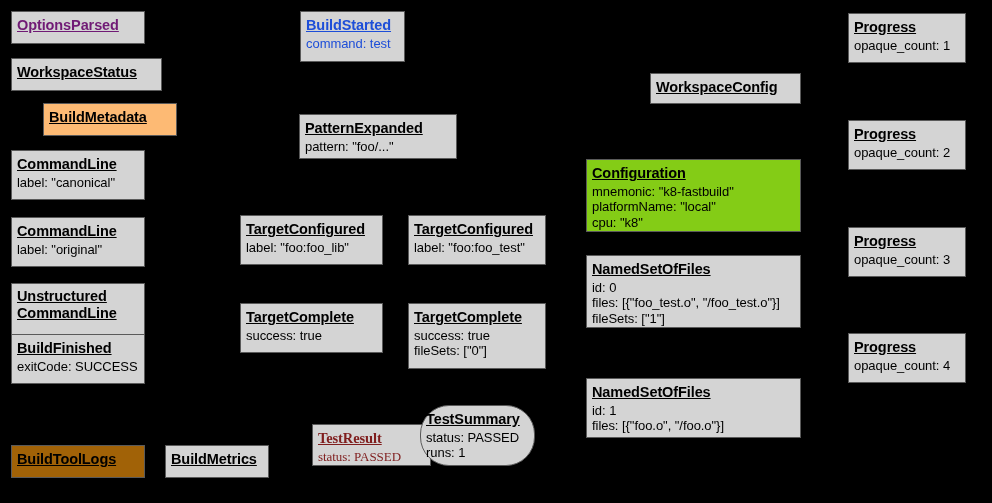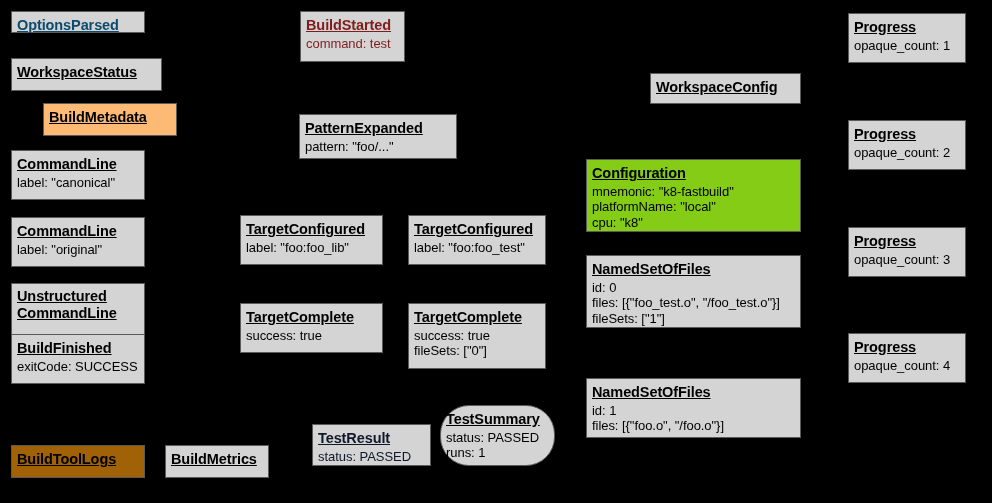--- a/index.html
+++ b/index.html
@@ -44,58 +44,58 @@
     font-size: 13px;
     font-weight: normal;
     white-space: nowrap;
     letter-spacing: -0.05px;
   }
 </style>
 </head>
 <body>
 
 <div id="canvas" style="width: 992px; height: 503px; background: rgb(0, 0, 0);">
-    <div class="node" style="left: 11px; top: 11px; width: 134px; height: 22px; background: rgb(212, 212, 212); border-color: rgb(90, 90, 90); color: #0c4a6e;"><span class="node-title">OptionsParsed</span></div>
+    <div class="node" style="left: 11px; top: 11px; width: 134px; height: 33px; background: rgb(212, 212, 212); border-color: rgb(90, 90, 90); color: #701a75;"><span class="node-title">OptionsParsed</span></div>
     <div class="node" style="left: 11px; top: 58px; width: 151px; height: 33px; background: rgb(212, 212, 212); border-color: rgb(90, 90, 90); color: rgb(0, 0, 0);"><span class="node-title">WorkspaceStatus</span></div>
     <div class="node" style="left: 11px; top: 103px; width: 134px; height: 33px; background: #fdba74; border-color: rgb(90, 90, 90); color: rgb(0, 0, 0); margin-left: 32px;"><span class="node-title">BuildMetadata</span></div>
     <div class="node" style="left: 11px; top: 150px; width: 134px; height: 50px; background: rgb(212, 212, 212); border-color: rgb(90, 90, 90); color: rgb(0, 0, 0);"><span class="node-title">CommandLine</span><div class="node-fields">
         <div class="node-field">label: "canonical"</div>
       </div></div>
     <div class="node" style="left: 11px; top: 217px; width: 134px; height: 50px; background: rgb(212, 212, 212); border-color: rgb(90, 90, 90); color: rgb(0, 0, 0);"><span class="node-title">CommandLine</span><div class="node-fields">
         <div class="node-field">label: "original"</div>
       </div></div>
     <div class="node" style="left: 11px; top: 283px; width: 134px; height: 52px; background: rgb(212, 212, 212); border-color: rgb(90, 90, 90); color: rgb(0, 0, 0);"><span class="node-title wrap">Unstructured CommandLine</span></div>
     <div class="node" style="left: 11px; top: 334px; width: 134px; height: 50px; background: rgb(212, 212, 212); border-color: rgb(90, 90, 90); color: rgb(0, 0, 0);"><span class="node-title">BuildFinished</span><div class="node-fields">
         <div class="node-field">exitCode: SUCCESS</div>
       </div></div>
     <div class="node" style="left: 11px; top: 445px; width: 134px; height: 33px; background: #a16207; border-color: rgb(90, 90, 90); color: rgb(0, 0, 0);"><span class="node-title">BuildToolLogs</span></div>
     <div class="node" style="left: 165px; top: 445px; width: 104px; height: 33px; background: rgb(212, 212, 212); border-color: rgb(90, 90, 90); color: rgb(0, 0, 0);"><span class="node-title">BuildMetrics</span></div>
-    <div class="node" style="left: 300px; top: 11px; width: 105px; height: 51px; background: rgb(212, 212, 212); border-color: rgb(90, 90, 90); color: #7f1d1d;"><span class="node-title">BuildStarted</span><div class="node-fields">
+    <div class="node" style="left: 300px; top: 11px; width: 105px; height: 51px; background: rgb(212, 212, 212); border-color: rgb(90, 90, 90); color: #1d4ed8;"><span class="node-title">BuildStarted</span><div class="node-fields">
         <div class="node-field">command: test</div>
       </div></div>
     <div class="node" style="left: 299px; top: 114px; width: 158px; height: 45px; background: rgb(212, 212, 212); border-color: rgb(90, 90, 90); color: rgb(0, 0, 0);"><span class="node-title">PatternExpanded</span><div class="node-fields">
         <div class="node-field">pattern: "foo/..."</div>
       </div></div>
     <div class="node" style="left: 240px; top: 215px; width: 143px; height: 50px; background: rgb(212, 212, 212); border-color: rgb(90, 90, 90); color: rgb(0, 0, 0);"><span class="node-title">TargetConfigured</span><div class="node-fields">
         <div class="node-field">label: "foo:foo_lib"</div>
       </div></div>
     <div class="node" style="left: 408px; top: 215px; width: 138px; height: 50px; background: rgb(212, 212, 212); border-color: rgb(90, 90, 90); color: rgb(0, 0, 0);"><span class="node-title">TargetConfigured</span><div class="node-fields">
         <div class="node-field">label: "foo:foo_test"</div>
       </div></div>
     <div class="node" style="left: 240px; top: 303px; width: 143px; height: 50px; background: rgb(212, 212, 212); border-color: rgb(90, 90, 90); color: rgb(0, 0, 0);"><span class="node-title">TargetComplete</span><div class="node-fields">
         <div class="node-field">success: true</div>
       </div></div>
     <div class="node" style="left: 408px; top: 303px; width: 138px; height: 66px; background: rgb(212, 212, 212); border-color: rgb(90, 90, 90); color: rgb(0, 0, 0);"><span class="node-title">TargetComplete</span><div class="node-fields">
         <div class="node-field">success: true</div>
         <div class="node-field">fileSets: ["0"]</div>
       </div></div>
-    <div class="node" style="left: 312px; top: 424px; width: 119px; height: 42px; background: rgb(212, 212, 212); border-color: rgb(90, 90, 90); color: #0f172a;"><span class="node-title">TestResult</span><div class="node-fields">
+    <div class="node" style="left: 312px; top: 424px; width: 119px; height: 42px; background: rgb(212, 212, 212); border-color: rgb(90, 90, 90); color: #7f1d1d; font-family: Liberation Serif, serif;"><span class="node-title">TestResult</span><div class="node-fields">
         <div class="node-field">status: PASSED</div>
       </div></div>
-    <div class="node" style="left: 440px; top: 405px; width: 115px; height: 61px; background: rgb(212, 212, 212); border-color: rgb(90, 90, 90); color: rgb(0, 0, 0); border-radius: 29px;"><span class="node-title">TestSummary</span><div class="node-fields">
+    <div class="node" style="left: 420px; top: 405px; width: 115px; height: 61px; background: rgb(212, 212, 212); border-color: rgb(90, 90, 90); color: rgb(0, 0, 0); border-radius: 29px;"><span class="node-title">TestSummary</span><div class="node-fields">
         <div class="node-field">status: PASSED</div>
         <div class="node-field">runs: 1</div>
       </div></div>
     <div class="node" style="left: 650px; top: 73px; width: 151px; height: 31px; background: rgb(212, 212, 212); border-color: rgb(90, 90, 90); color: rgb(0, 0, 0);"><span class="node-title">WorkspaceConfig</span></div>
     <div class="node" style="left: 586px; top: 159px; width: 215px; height: 73px; background: #84cc16; border-color: rgb(90, 90, 90); color: rgb(0, 0, 0);"><span class="node-title">Configuration</span><div class="node-fields">
         <div class="node-field">mnemonic: "k8-fastbuild"</div>
         <div class="node-field">platformName: "local"</div>
         <div class="node-field">cpu: "k8"</div>
       </div></div>
     <div class="node" style="left: 586px; top: 255px; width: 215px; height: 73px; background: rgb(212, 212, 212); border-color: rgb(90, 90, 90); color: rgb(0, 0, 0);"><span class="node-title">NamedSetOfFiles</span><div class="node-fields">

